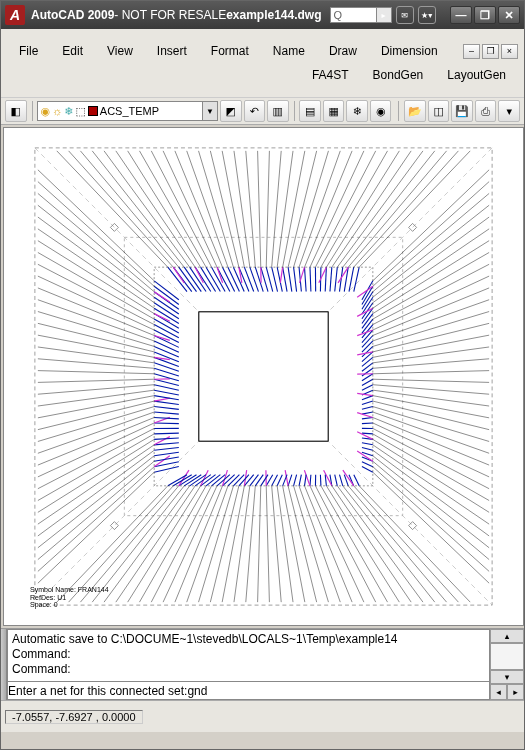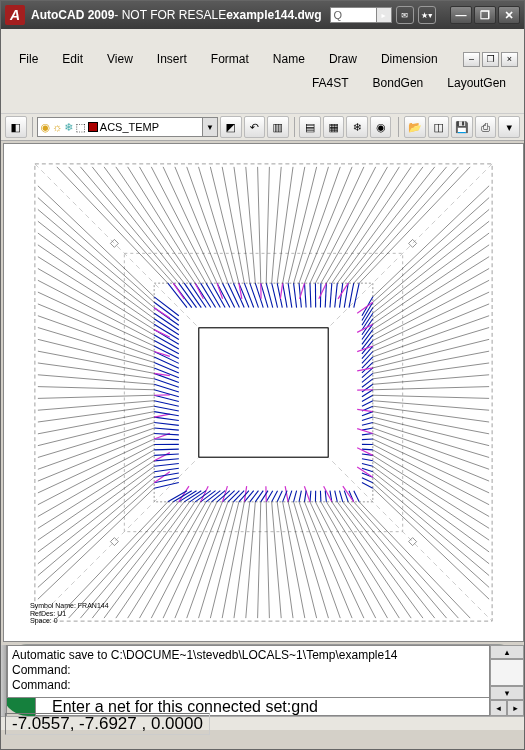--- a/index.html
+++ b/index.html
@@ -6,44 +6,44 @@
   body { width:525px; height:750px; overflow:hidden; background:#d4d0c8; border:1px solid #666; }
   .titlebar { height:28px; background:linear-gradient(#5a5a5a,#3a3a3a); display:flex; align-items:center; color:#fff; font-size:12px; padding:0 4px; }
   .logo { width:20px; height:20px; background:#a31f1f; border-radius:2px; margin-right:6px; display:flex; align-items:center; justify-content:center; font-weight:bold; font-size:14px; color:#fff; font-style:italic; }
   .title-app { font-weight:bold; }
   .searchbox { width:62px; height:16px; background:#fff; margin-left:8px; border:1px solid #888; display:flex; align-items:center; position:relative; }
   .sb-q { font-size:11px; color:#666; padding:0 3px; }
   .sb-btn { position:absolute; right:0; top:0; width:15px; height:14px; border-left:1px solid #888; background:#e8e8e8; display:flex; align-items:center; justify-content:center; font-size:8px; }
   .help-icon { width:18px; height:18px; margin-left:4px; border-radius:3px; border:1px solid #999; display:flex; align-items:center; justify-content:center; font-size:8px; }
   .win-btns { margin-left:auto; display:flex; gap:2px; }
   .win-btn { width:22px; height:18px; background:linear-gradient(#888,#555); border:1px solid #333; border-radius:2px; display:flex; align-items:center; justify-content:center; color:#fff; font-size:11px; font-weight:bold; }
-  .menubar { padding:20px 6px; background:#e8e6e0; display:flex; flex-wrap:wrap; gap:4px 0; font-size:12px; }
+  .menubar { padding:12px 6px; background:#e8e6e0; display:flex; flex-wrap:wrap; gap:4px 0; font-size:12px; }
   .menu-item { padding:3px 12px; cursor:default; }
   .doc-btns { margin-left:auto; display:flex; gap:2px; }
   .doc-btn { width:17px; height:15px; border:1px solid #999; background:linear-gradient(#fff,#ddd); display:flex; align-items:center; justify-content:center; font-size:9px; }
   .toolbar-row { height:28px; background:#e8e6e0; border-top:1px solid #ccc; border-bottom:1px solid #aaa; display:flex; align-items:center; padding:0 4px; gap:2px; }
   .tbtn { width:22px; height:22px; border:1px solid #bbb; background:linear-gradient(#fff,#e0e0e0); border-radius:2px; display:flex; align-items:center; justify-content:center; font-size:11px; cursor:default; }
   .sep { width:1px; height:20px; background:#aaa; margin:0 3px; }
   .layer-combo { width:185px; height:20px; border:1px solid #888; background:#fff; display:flex; align-items:center; font-size:11px; padding:0 2px; gap:2px; position:relative; }
   .lc-swatch { width:10px; height:10px; background:#a00; border:1px solid #000; }
   .lc-drop { position:absolute; right:0; top:0; width:15px; height:18px; background:#e0e0e0; border-left:1px solid #888; display:flex; align-items:center; justify-content:center; font-size:8px; }
   .yellow { color:#daa520; }
   .spacer { flex:1; }
   .canvas-wrap { width:525px; height:503px; background:#d4d0c8; padding:2px; }
   .canvas { width:100%; height:100%; background:#fff; border:1px solid #888; position:relative; overflow:hidden; }
-  .cmdwin { height:72px; display:flex; background:#15803d; border-top:1px solid #999;border-radius:27px; }
+  .cmdwin { height:72px; display:flex; background:#eab308; border-top:1px solid #999; }
   .cmd-handle { width:6px; background:linear-gradient(90deg,#ccc,#aaa); border-right:1px solid #888; cursor:move; }
   .cmd-text-area { flex:1; display:flex; flex-direction:column; }
   .cmd-history { flex:1; background:#fff; border:1px solid #888; padding:2px 4px; font-family:"Courier New",monospace; font-size:12px; overflow:hidden; white-space:pre; }
-  .cmd-input-line { height:18px; background:#fff; border:1px solid #888; border-top:none; display:flex; align-items:center; font-family:"Courier New",monospace; font-size:16px; padding:0 16px;margin-left:28px; }
+  .cmd-input-line { height:18px; background:#fff; border:1px solid #888; border-top:none; display:flex; align-items:center; font-family:"Courier New",monospace; font-size:12px; padding:0 0; }
   .cmd-scroll { width:34px; display:flex; flex-direction:column; }
   .cmd-scroll .sb { flex:1; background:#e0e0e0; border:1px solid #999; display:flex; align-items:center; justify-content:center; font-size:9px; }
   .cmd-scroll .hrow { height:16px; display:flex; }
   .cmd-scroll .hrow .sb { width:17px; height:16px; }
-  .statusbar { height:14px; background:#e8e6e0; border-top:1px solid #aaa; display:flex; align-items:center; font-size:17px; padding:0 4px; }
+  .statusbar { height:32px; background:#e8e6e0; border-top:1px solid #aaa; display:flex; align-items:center; font-size:11px; padding:0 4px; }
   .status-coords { padding:0 6px; border:1px inset #ccc; min-width:130px; }
   .draw-text { position:absolute; left:26px; bottom:16px; font-size:7px; font-family:Arial; line-height:1.1; color:#000; }
 </style>
 </head>
 <body>
 
 <div class="titlebar">
   <div class="logo">A</div>
   <span class="title-app">AutoCAD 2009</span>
   <span> - NOT FOR RESALE </span>

